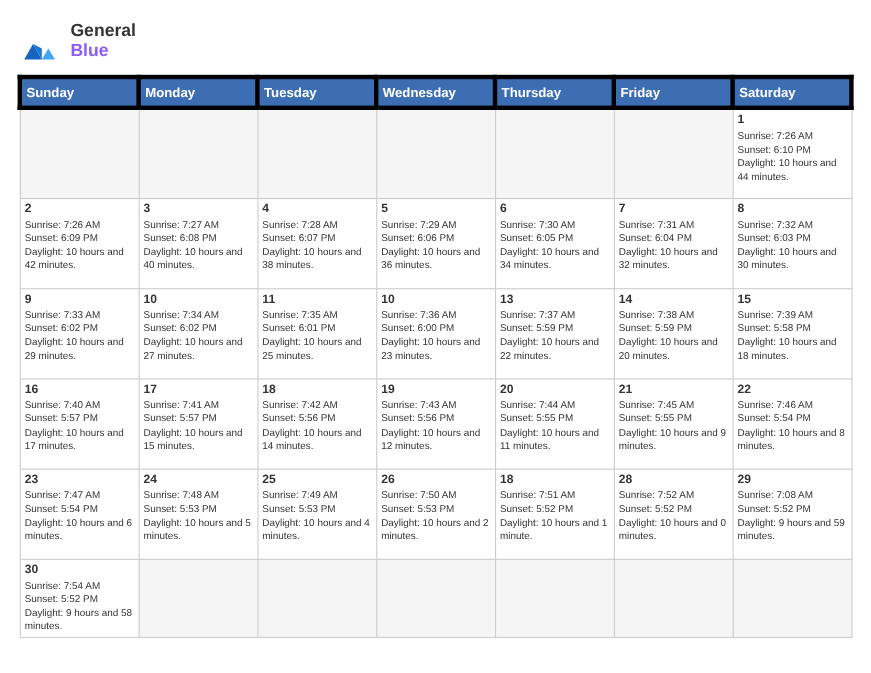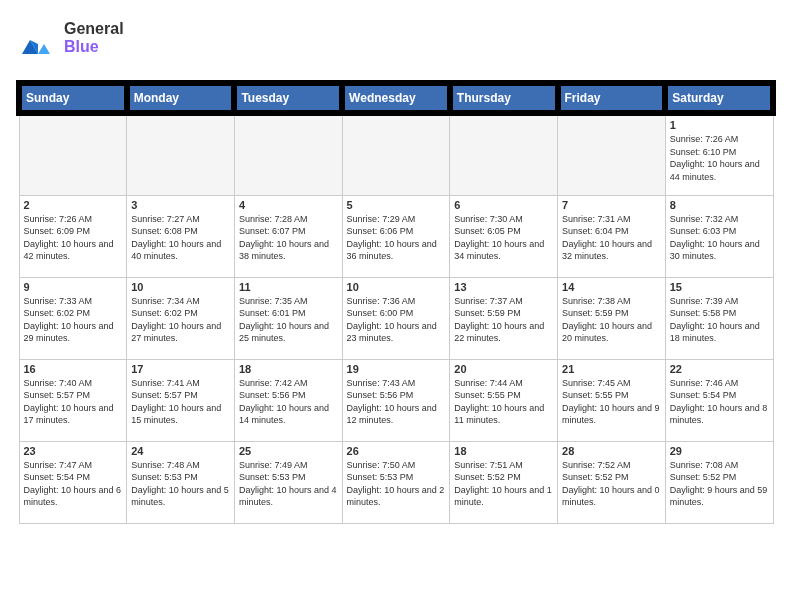--- a/index.html
+++ b/index.html
@@ -7,21 +7,21 @@
       font-family: Arial, sans-serif;
       background: #fff;
       width: 792px;
       min-height: 612px;
       padding: 16px;
     }
     .header {
       display: flex;
       justify-content: space-between;
       align-items: flex-start;
-      margin-bottom: 20px;
+      margin-bottom: 8px;
     }
     .logo {
       display: flex;
       align-items: center;
       gap: 4px;
     }
     .title-block {
       text-align: right;
     }
     .month-title {
@@ -38,21 +38,21 @@
       border-collapse: collapse;
       table-layout: fixed;
     }
     thead th {
       background-color: #3d6eb4;
       color: #fff;
       font-size: 12px;
       font-weight: bold;
       padding: 5px 4px;
       text-align: left;
-      border: 6px solid #000000;
+      border: 4px solid #000000;
     }
     td {
       border: 1px solid #ccc;
       vertical-align: top;
       padding: 3px 4px;
       font-size: 9.5px;
       color: #333;
       height: 82px;
       background: #fff;
     }
@@ -321,14 +321,29 @@
 and 0 minutes.</div>
         </td>
         <td>
           <span class="day-number">29</span>
           <div class="day-info">Sunrise: 7:08 AM
 Sunset: 5:52 PM
 Daylight: 9 hours
 and 59 minutes.</div>
         </td>
       </tr>
+      <tr>
+        <td class="last-row">
+          <span class="day-number">30</span>
+          <div class="day-info">Sunrise: 7:54 AM
+Sunset: 5:52 PM
+Daylight: 9 hours
+and 58 minutes.</div>
+        </td>
+        <td class="last-row empty"></td>
+        <td class="last-row empty"></td>
+        <td class="last-row empty"></td>
+        <td class="last-row empty"></td>
+        <td class="last-row empty"></td>
+        <td class="last-row empty"></td>
+      </tr>
     </tbody>
 </table>
 
 </body></html>

